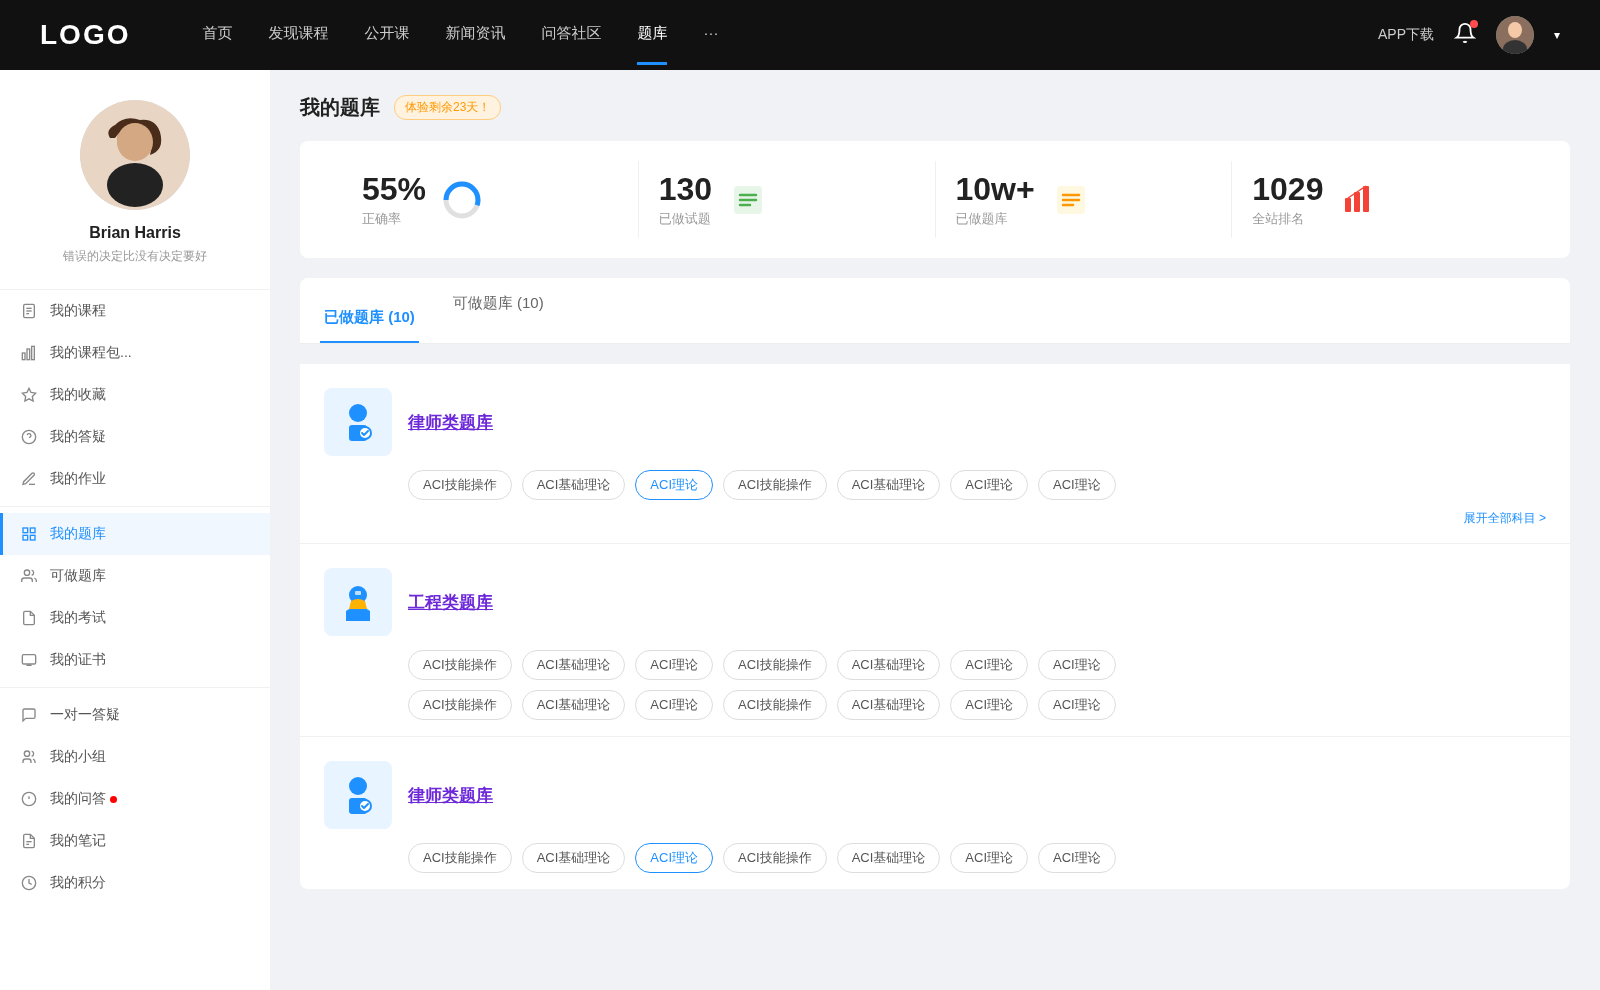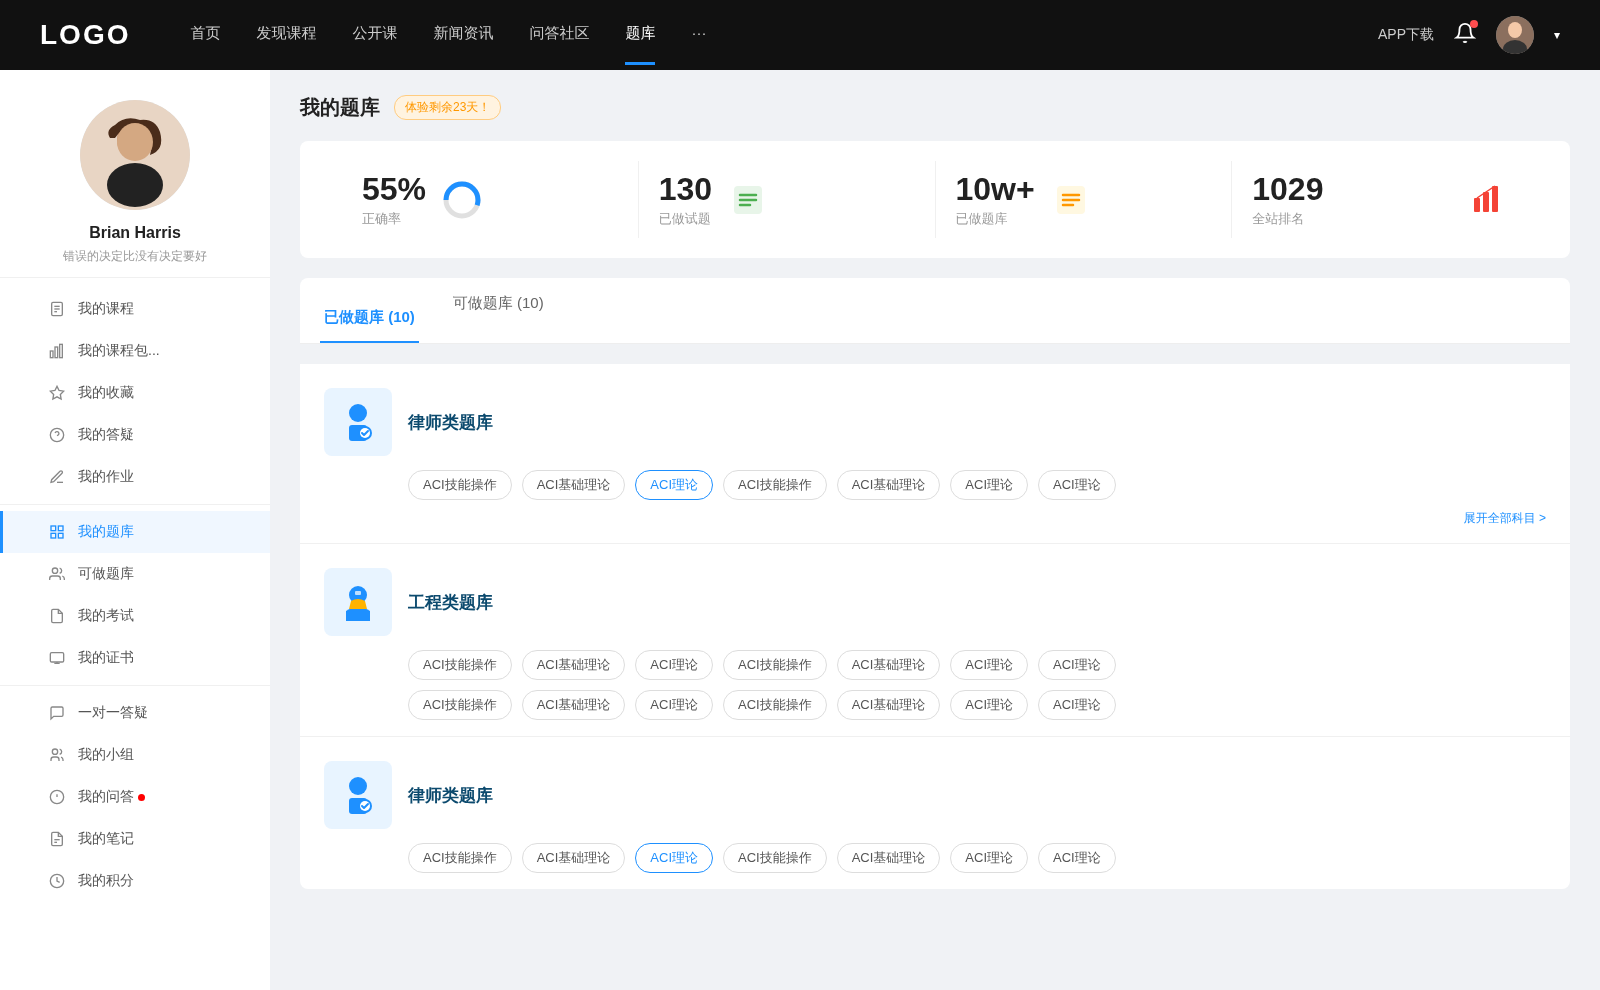--- a/index.html
+++ b/index.html
@@ -6,21 +6,21 @@
     body { font-family: 'PingFang SC', 'Microsoft YaHei', sans-serif; background: #f0f2f5; min-height: 990px; }
 
     
     .navbar {
       background: #111;
       height: 70px;
       display: flex;
       align-items: center;
       padding: 0 40px;
       color: white;
-      gap: 0;
+      gap: 12px;
     }
     .navbar-logo {
       font-size: 28px;
       font-weight: 900;
       color: white;
       letter-spacing: 2px;
       margin-right: 60px;
     }
     .navbar-links {
       display: flex;
@@ -96,23 +96,23 @@
       width: 270px;
       background: white;
       padding: 30px 0 20px;
       min-height: 920px;
       flex-shrink: 0;
     }
     .sidebar-profile {
       display: flex;
       flex-direction: column;
       align-items: center;
-      padding-bottom: 12px;
+      padding-bottom: 24px;
       border-bottom: 1px solid #f0f0f0;
-      margin-bottom: 10px;
+      margin-bottom: 0;
     }
     .avatar-container {
       width: 110px;
       height: 110px;
       border-radius: 50%;
       overflow: hidden;
       background: #ddd;
       margin-bottom: 14px;
       display: flex;
       align-items: center;
@@ -130,21 +130,21 @@
       color: #999;
     }
 
     .sidebar-menu {
       list-style: none;
       padding: 0 0 0 0;
     }
     .sidebar-menu-item {
       display: flex;
       align-items: center;
-      padding: 12px 24px 12px 48px;
+      padding: 12px 24px 12px 20px;
       font-size: 14px;
       color: #555;
       cursor: pointer;
       position: relative;
     }
     .sidebar-menu-item.active {
       color: #1e90ff;
       background: #f0f7ff;
     }
     .sidebar-menu-item.active::before {
@@ -215,21 +215,21 @@
       gap: 0;
     }
     .stat-item {
       flex: 1;
       display: flex;
       align-items: center;
       gap: 16px;
       padding: 10px 20px;
       border-right: 1px solid #f0f0f0;
     }
-    .stat-item:last-child { border-right: none; justify-content: space-between; }
+    .stat-item:last-child { border-right: none; }
     .stat-text {}
     .stat-value {
       font-size: 32px;
       font-weight: 700;
       color: #222;
     }
     .stat-label {
       font-size: 13px;
       color: #999;
       margin-top: 2px;
@@ -296,21 +296,22 @@
       background: #e8f4ff;
       border-radius: 8px;
       display: flex;
       align-items: center;
       justify-content: center;
       flex-shrink: 0;
     }
     .qbank-title {
       font-size: 17px;
       font-weight: 600;
-      color: #0c4a6e;
+      color: #6d28d9;
+      text-decoration: underline;
     }
     .qbank-tags {
       display: flex;
       flex-wrap: wrap;
       gap: 10px;
       padding-left: 84px;
     }
     .qbank-tag {
       padding: 5px 14px;
       border-radius: 16px;

